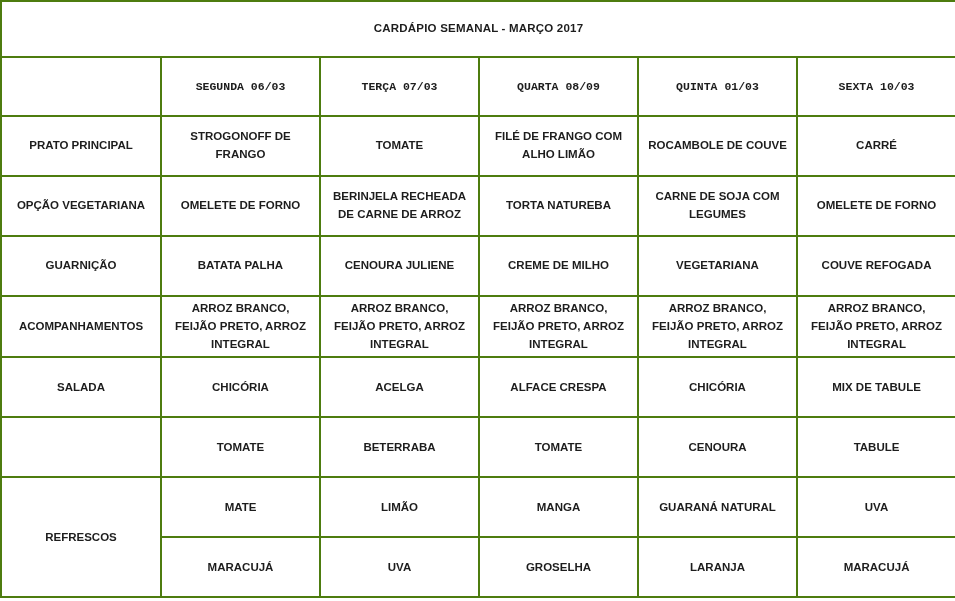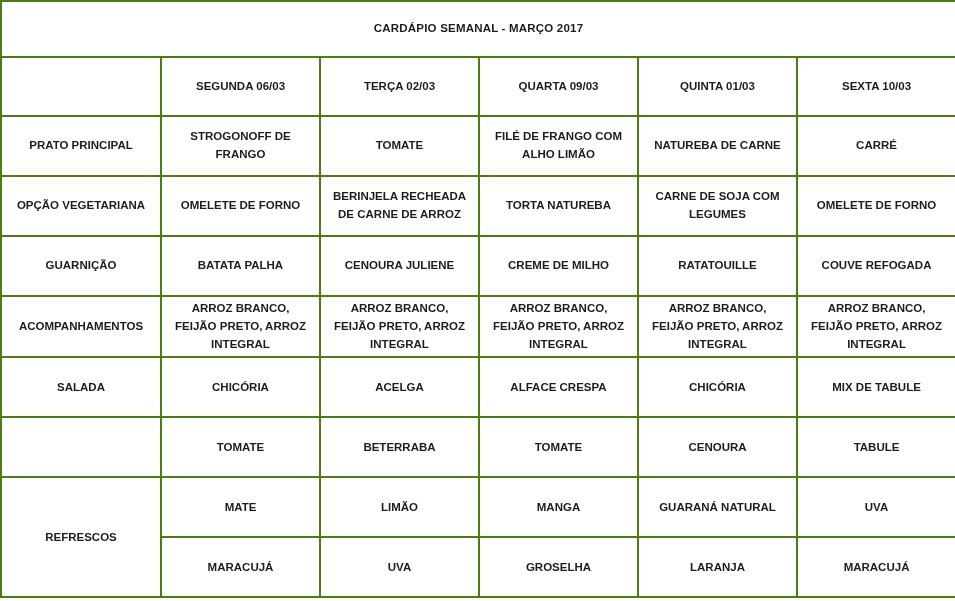--- a/index.html
+++ b/index.html
@@ -28,21 +28,21 @@
     padding: 3px 8px;
     color: #1d1d1d;
     background: #ffffff;
     margin-top: 47px;
   }
   td.title-cell {
     height: 56px;
     font-size: 12.5px;
     letter-spacing: 0.2px;
   }
-  tr.header-row td { height: 59px; font-size: 11.5px; }
+  tr.header-row td { height: 59px; font-size: 11.5px; font-family: Liberation Mono, monospace; }
   tr.data-row td { height: 60px; }
   td.row-label { font-size: 11.5px; }
   td.small-text { font-size: 9.5px; line-height: 1.5; padding: 3px 5px; }
 </style>
 </head>
 <body>
 
 <div class="sheet">
   <table class="menu">
     <colgroup>
@@ -55,50 +55,50 @@
     </colgroup>
     <tbody>
 
       <tr>
         <td class="title-cell" colspan="6">CARDÁPIO SEMANAL - MARÇO 2017</td>
       </tr>
 
       <tr class="header-row">
         <td></td>
         <td>SEGUNDA  06/03</td>
-        <td>TERÇA  02/03</td>
-        <td>QUARTA 09/03</td>
+        <td>TERÇA  07/03</td>
+        <td>QUARTA 08/09</td>
         <td>QUINTA 01/03</td>
         <td>SEXTA 10/03</td>
       </tr>
 
       <tr class="data-row">
         <td class="row-label">PRATO PRINCIPAL</td>
         <td>STROGONOFF DE FRANGO</td>
         <td>TOMATE</td>
         <td>FILÉ DE FRANGO COM ALHO LIMÃO</td>
-        <td>NATUREBA DE CARNE</td>
+        <td>ROCAMBOLE DE COUVE</td>
         <td>CARRÉ</td>
       </tr>
 
       <tr class="data-row">
         <td class="row-label">OPÇÃO VEGETARIANA</td>
         <td>OMELETE DE FORNO</td>
         <td class="small-text">BERINJELA RECHEADA DE CARNE DE ARROZ</td>
         <td>TORTA NATUREBA</td>
         <td class="small-text">CARNE DE SOJA COM LEGUMES</td>
         <td>OMELETE DE FORNO</td>
       </tr>
 
       <tr class="data-row">
         <td class="row-label">GUARNIÇÃO</td>
         <td>BATATA PALHA</td>
         <td>CENOURA JULIENE</td>
         <td>CREME DE MILHO</td>
-        <td>RATATOUILLE</td>
+        <td>VEGETARIANA</td>
         <td>COUVE REFOGADA</td>
       </tr>
 
       <tr class="data-row">
         <td class="row-label">ACOMPANHAMENTOS</td>
         <td>ARROZ BRANCO, FEIJÃO PRETO, ARROZ INTEGRAL</td>
         <td>ARROZ BRANCO, FEIJÃO PRETO, ARROZ INTEGRAL</td>
         <td>ARROZ BRANCO, FEIJÃO PRETO, ARROZ INTEGRAL</td>
         <td>ARROZ BRANCO, FEIJÃO PRETO, ARROZ INTEGRAL</td>
         <td>ARROZ BRANCO, FEIJÃO PRETO, ARROZ INTEGRAL</td>

